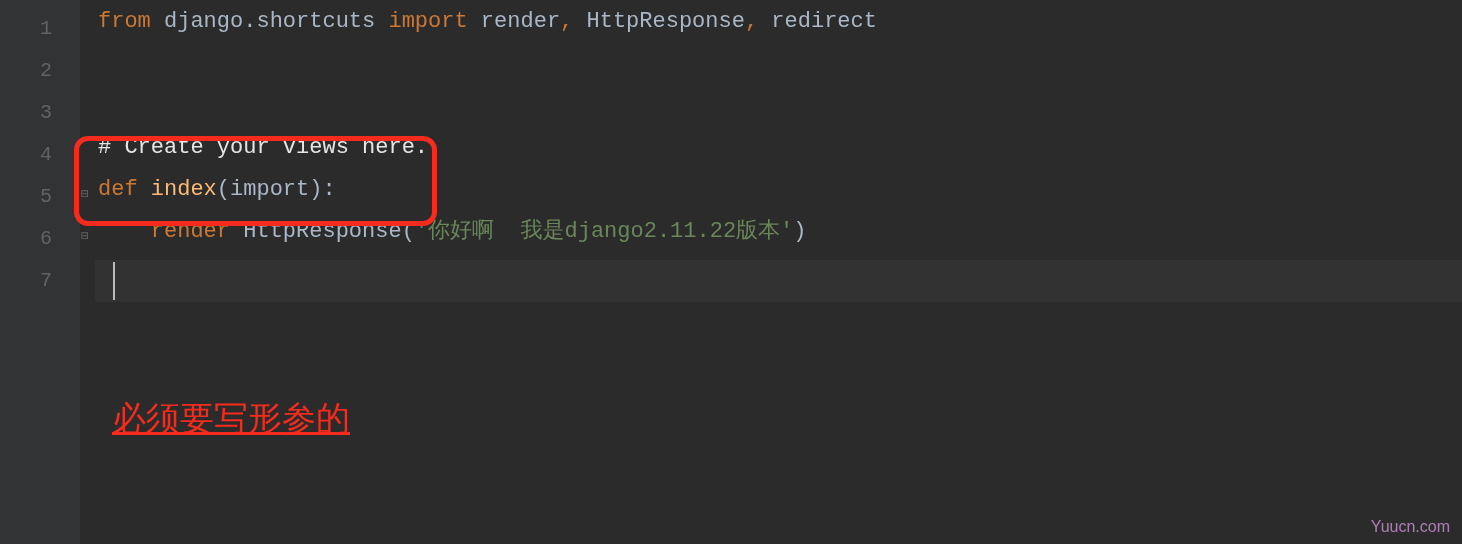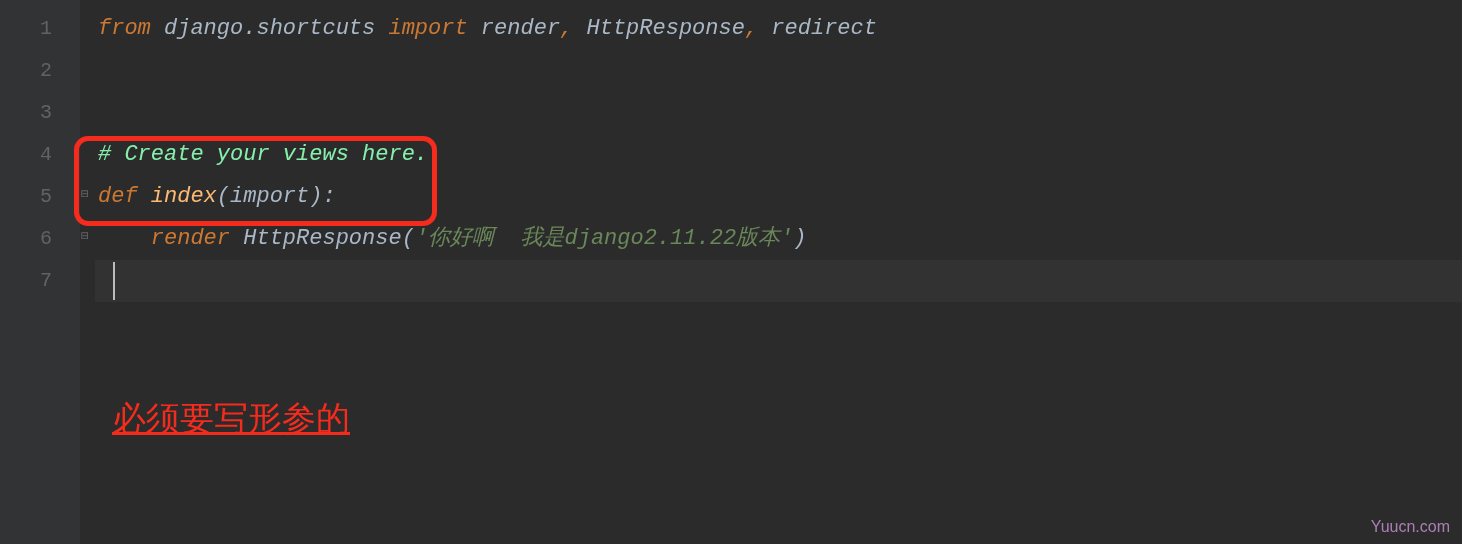--- a/index.html
+++ b/index.html
@@ -39,24 +39,23 @@
       left: 78px;
       width: 14px;
       height: 14px;
       color: #606366;
       font-size: 13px;
       line-height: 14px;
       text-align: center;
     }
     .code-area {
       flex: 1;
-      padding-top: 8px;
+      padding-top: 1px;
       padding-left: 18px;
       position: relative;
-      font-style: italic;
     }
     .code-line {
       height: 42px;
       line-height: 42px;
       white-space: pre;
       position: relative;
     }
     .current-line {
       background: #323232;
       position: absolute;
@@ -69,21 +68,21 @@
       position: absolute;
       left: 113px;
       top: 262px;
       width: 2px;
       height: 38px;
       background: #bbbbbb;
     }
     .kw { color: #cc7832; }
     .ident { color: #a9b7c6; }
     .funcname { color: #fdba74; }
-    .comment { color: #86efac; margin-top: 34px; }
+    .comment { color: #e5e5e5; margin-top: 34px; }
     .string { color: #6a8759; }
     .annotation-box {
       position: absolute;
       left: 74px;
       top: 136px;
       width: 363px;
       height: 90px;
       border: 5px solid #f52b1d;
       border-radius: 14px;
       pointer-events: none;

